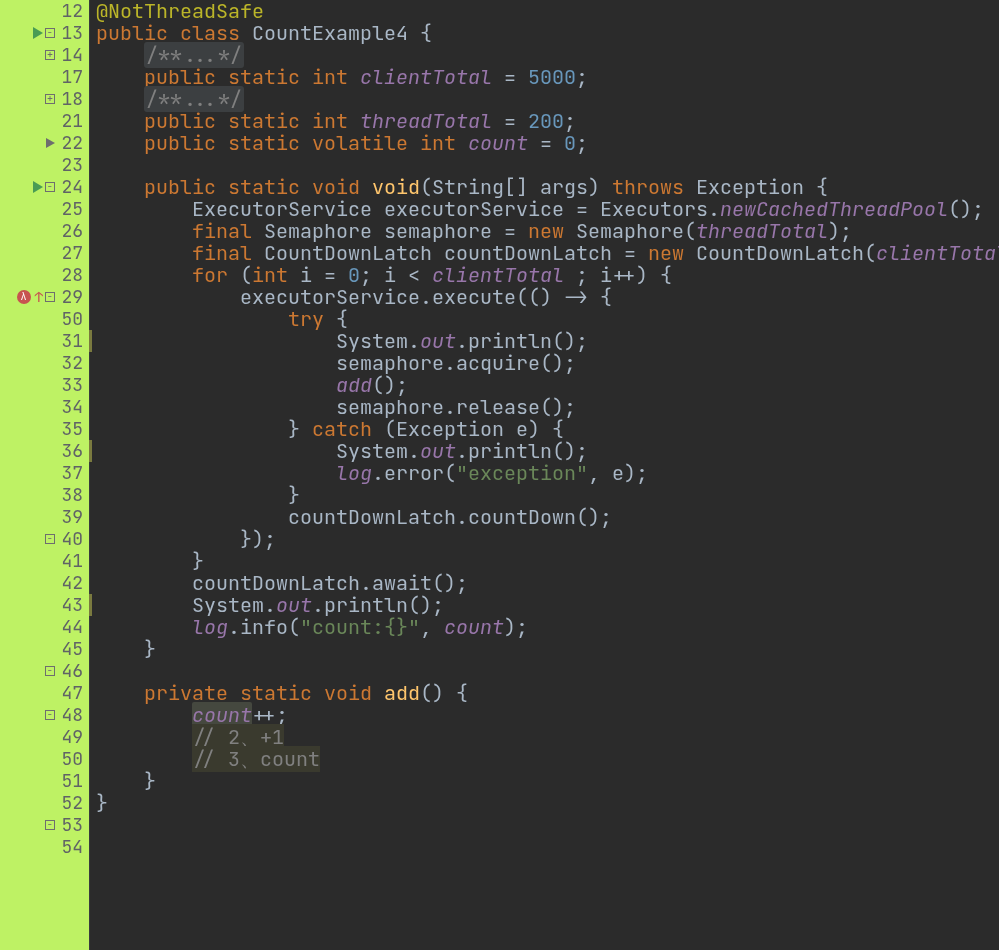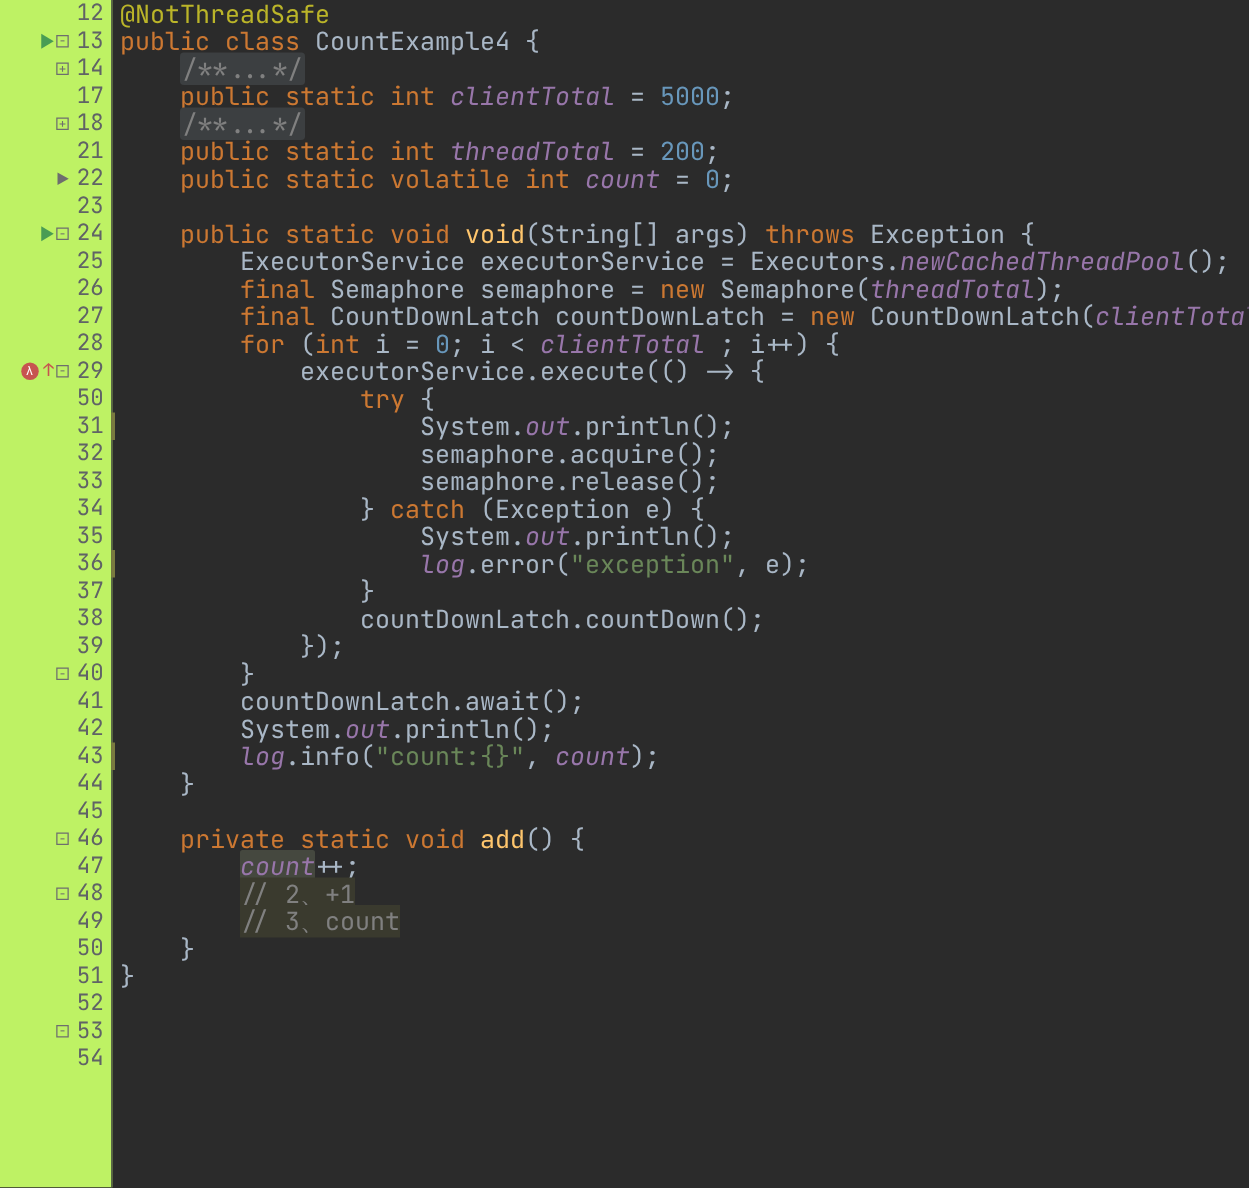--- a/index.html
+++ b/index.html
@@ -310,20 +310,21 @@
     <div class="code-line"></div>
     <div class="code-line">    <span class="kw">public</span> <span class="kw">static</span> <span class="kw">void</span> <span class="mname">void</span><span>(String[] args) </span><span class="kw">throws</span><span> Exception {</span></div>
     <div class="code-line">        <span>ExecutorService executorService = Executors.</span><span class="staticf">newCachedThreadPool</span><span>();</span></div>
     <div class="code-line">        <span class="kw">final</span><span> Semaphore semaphore = </span><span class="kw">new</span><span> Semaphore(</span><span class="staticf">threadTotal</span><span>);</span></div>
     <div class="code-line">        <span class="kw">final</span><span> CountDownLatch countDownLatch = </span><span class="kw">new</span><span> CountDownLatch(</span><span class="staticf">clientTotal</span></div>
     <div class="code-line">        <span class="kw">for</span><span> (</span><span class="kw">int</span><span> i = </span><span class="num">0</span><span>; i &lt; </span><span class="staticf">clientTotal</span><span> ; i++) {</span></div>
     <div class="code-line">            <span>executorService.execute(() -&gt; {</span></div>
     <div class="code-line">                <span class="kw">try</span><span> {</span></div>
     <div class="code-line">                    <span>System.</span><span class="staticf">out</span><span>.println();</span></div>
     <div class="code-line">                    <span class="under">semaphore</span><span>.acquire();</span></div>
+    <div class="code-line">                    <span class="staticf">add</span><span>();</span></div>
     <div class="code-line">                    <span class="under">semaphore</span><span>.release();</span></div>
     <div class="code-line">                <span>} </span><span class="kw">catch</span><span> (Exception e) {</span></div>
     <div class="code-line">                    <span>System.</span><span class="staticf">out</span><span>.println();</span></div>
     <div class="code-line">                    <span class="staticf">log</span><span>.error(</span><span class="str">"exception"</span><span>, e);</span></div>
     <div class="code-line">                <span>}</span></div>
     <div class="code-line">                <span class="under">countDownLatch</span><span>.countDown();</span></div>
     <div class="code-line">            <span>});</span></div>
     <div class="code-line">        <span>}</span></div>
     <div class="code-line">        <span>countDownLatch.await();</span></div>
     <div class="code-line">        <span>System.</span><span class="staticf">out</span><span>.println();</span></div>

